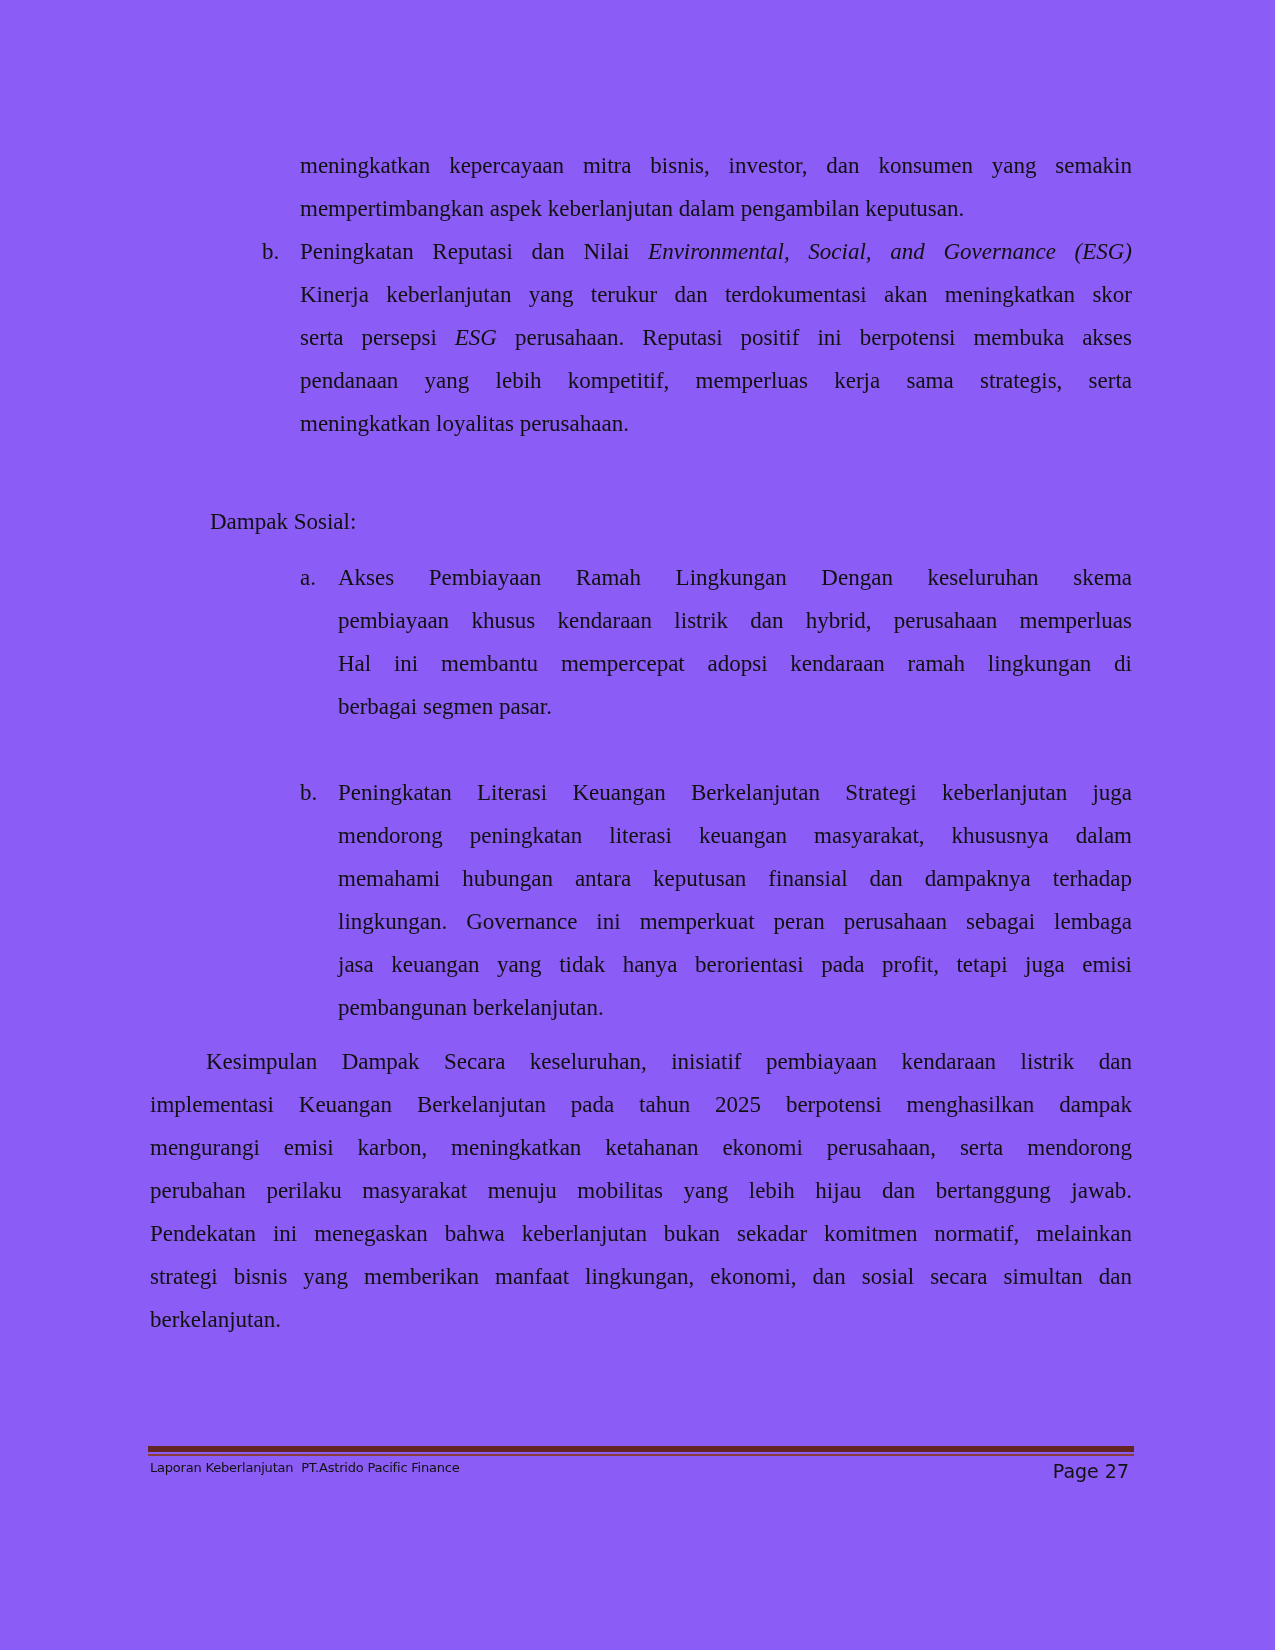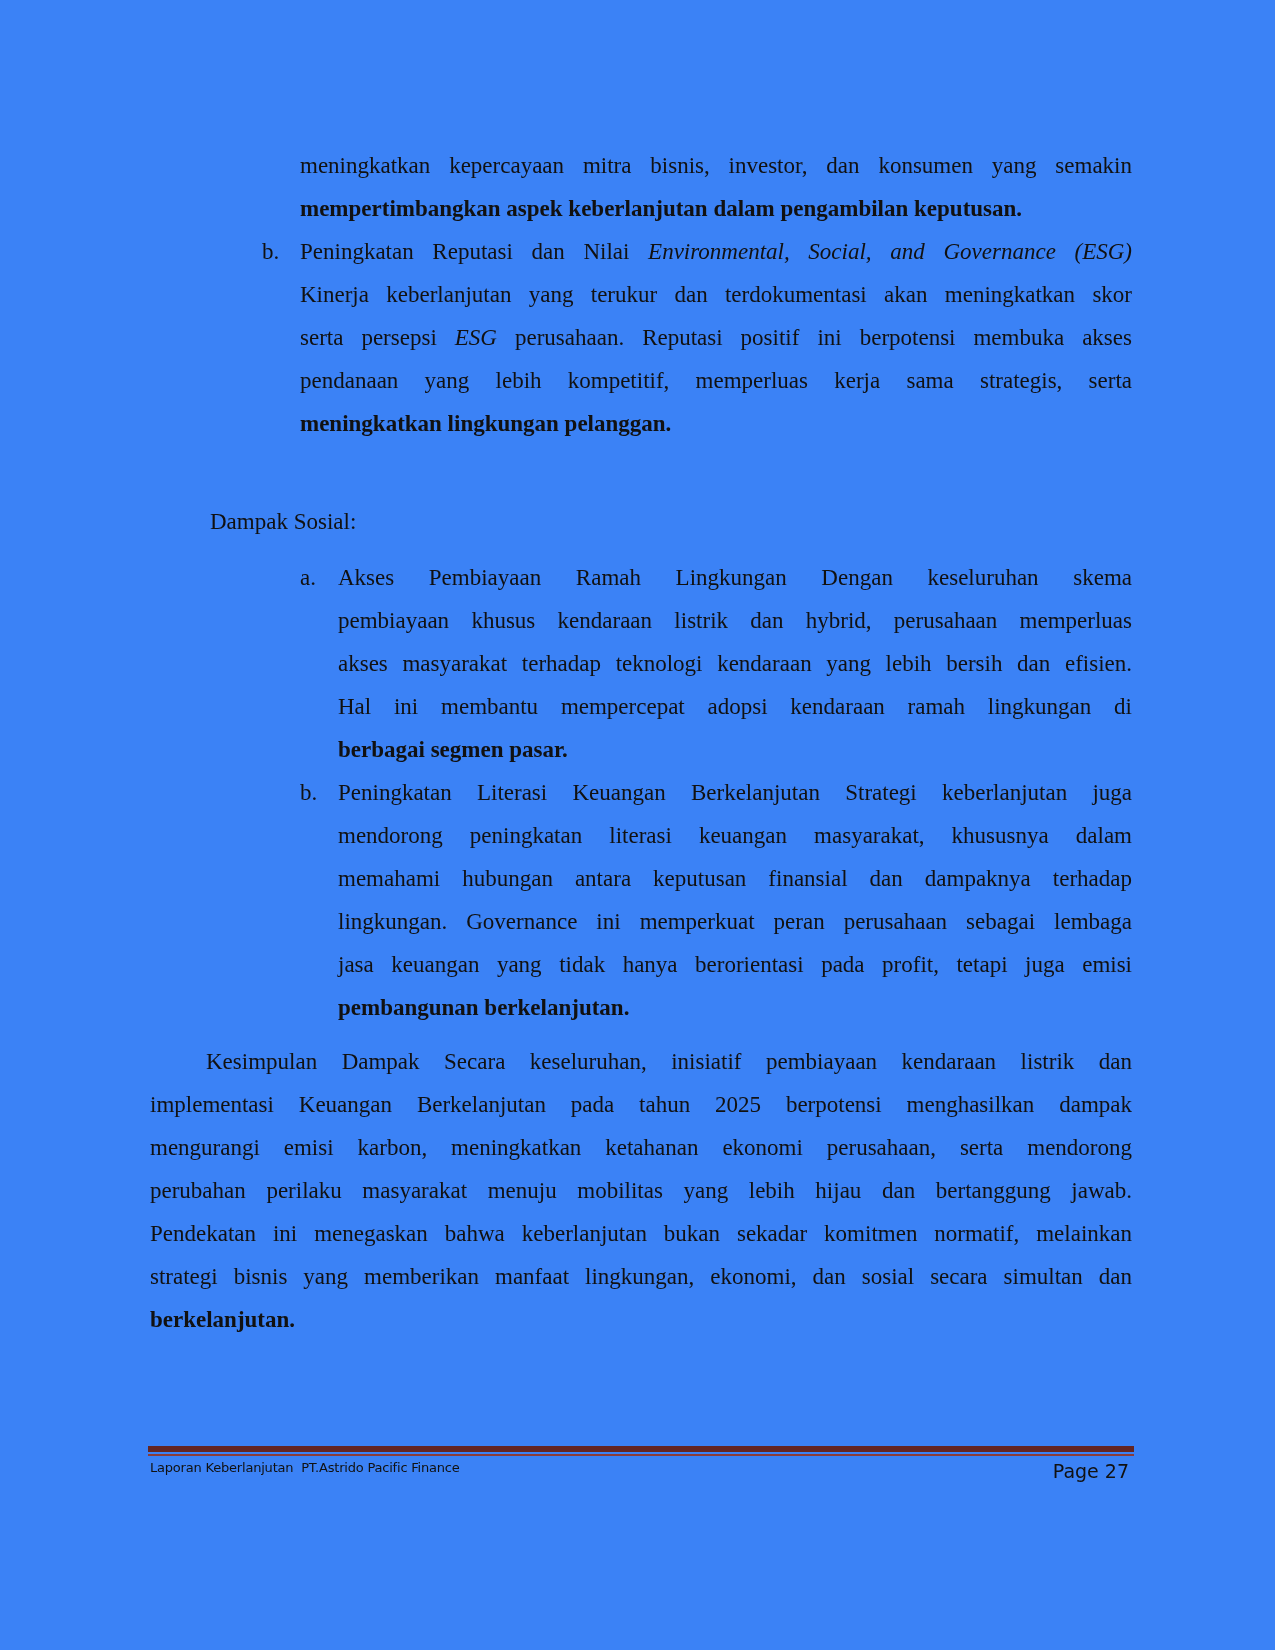--- a/index.html
+++ b/index.html
@@ -1,21 +1,21 @@
 <!DOCTYPE html>
 <html><head>
 <meta charset="utf-8">
 <style>
   html, body { margin: 0; padding: 0; background: #ffffff; }
   body { width: 1275px; height: 1650px; position: relative; overflow: hidden; }
-  .page { position: absolute; left: 0; top: 0; width: 1275px; height: 1650px; background: #3b82f6;
+  .page { position: absolute; left: 0; top: 0; width: 1275px; height: 1650px; background: #8b5cf6;
           font-family: "Liberation Serif", "DejaVu Serif", serif; color: #111; }
   .para { position: absolute; font-size: 23px; line-height: 43px; text-align: justify; }
   .para .line { display: block; text-align: justify; text-align-last: justify; white-space: nowrap; }
-  .para .line.last { text-align-last: left; font-weight: bold; }
+  .para .line.last { text-align-last: left; }
   .marker { position: absolute; font-size: 23px; line-height: 43px; }
   em { font-style: italic; }
   .heading { position: absolute; font-size: 23px; line-height: 43px; margin-left: 14px; }
   .footer-rule-thick { position: absolute; left: 148px; width: 986px; top: 1446px; height: 6px; background: #632523; }
   .footer-rule-thin { position: absolute; left: 148px; width: 986px; top: 1454px; height: 2px; background: #8a3c3a; }
   .footer-left { position: absolute; left: 150px; top: 1460px; font-family: "DejaVu Sans", sans-serif; font-size: 13px; color: #111; letter-spacing: -0.2px; }
   .footer-right { position: absolute; right: 146px; top: 1460px; font-family: "DejaVu Sans", sans-serif; font-size: 19px; color: #111; }
 </style>
 </head>
 <body>
@@ -26,30 +26,29 @@
     <span class="line">meningkatkan kepercayaan mitra bisnis, investor, dan konsumen yang semakin</span>
     <span class="line last">mempertimbangkan aspek keberlanjutan dalam pengambilan keputusan.</span>
   </div>
 
   <div class="marker" style="left:262px; top:230px;">b.</div>
   <div class="para" style="left:300px; top:230px; width:832px;">
     <span class="line"><span>Peningkatan Reputasi dan Nilai </span><em>Environmental, Social, and Governance (ESG)</em></span>
     <span class="line">Kinerja keberlanjutan yang terukur dan terdokumentasi akan meningkatkan skor</span>
     <span class="line"><span>serta persepsi </span><em>ESG</em><span> perusahaan. Reputasi positif ini berpotensi membuka akses</span></span>
     <span class="line">pendanaan yang lebih kompetitif, memperluas kerja sama strategis, serta</span>
-    <span class="line last">meningkatkan lingkungan pelanggan.</span>
+    <span class="line last">meningkatkan loyalitas perusahaan.</span>
   </div>
 
   <div class="heading" style="left:196px; top:500px;">Dampak Sosial:</div>
 
   <div class="marker" style="left:300px; top:556px;">a.</div>
   <div class="para" style="left:338px; top:556px; width:794px;">
     <span class="line">Akses Pembiayaan Ramah Lingkungan Dengan keseluruhan skema</span>
     <span class="line">pembiayaan khusus kendaraan listrik dan hybrid, perusahaan memperluas</span>
-    <span class="line">akses masyarakat terhadap teknologi kendaraan yang lebih bersih dan efisien.</span>
     <span class="line">Hal ini membantu mempercepat adopsi kendaraan ramah lingkungan di</span>
     <span class="line last">berbagai segmen pasar.</span>
   </div>
 
   <div class="marker" style="left:300px; top:771px;">b.</div>
   <div class="para" style="left:338px; top:771px; width:794px;">
     <span class="line">Peningkatan Literasi Keuangan Berkelanjutan Strategi keberlanjutan juga</span>
     <span class="line">mendorong peningkatan literasi keuangan masyarakat, khususnya dalam</span>
     <span class="line">memahami hubungan antara keputusan finansial dan dampaknya terhadap</span>
     <span class="line">lingkungan. Governance ini memperkuat peran perusahaan sebagai lembaga</span>

